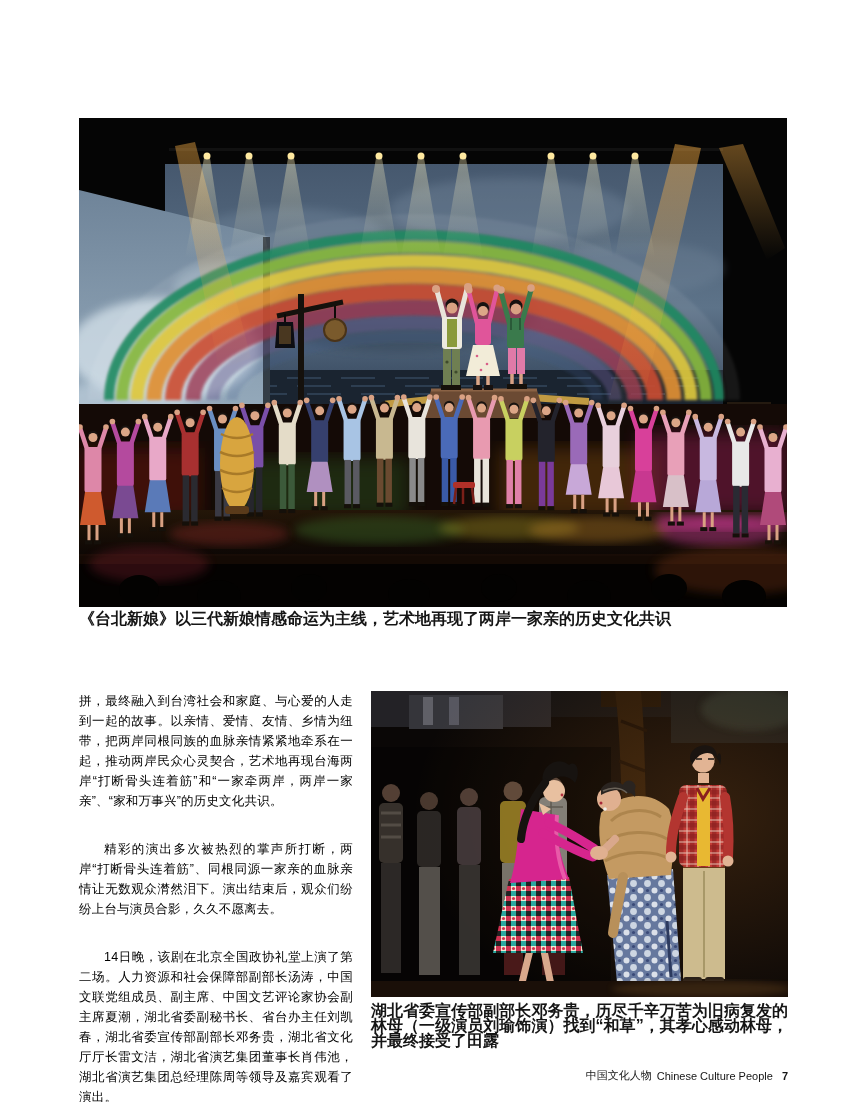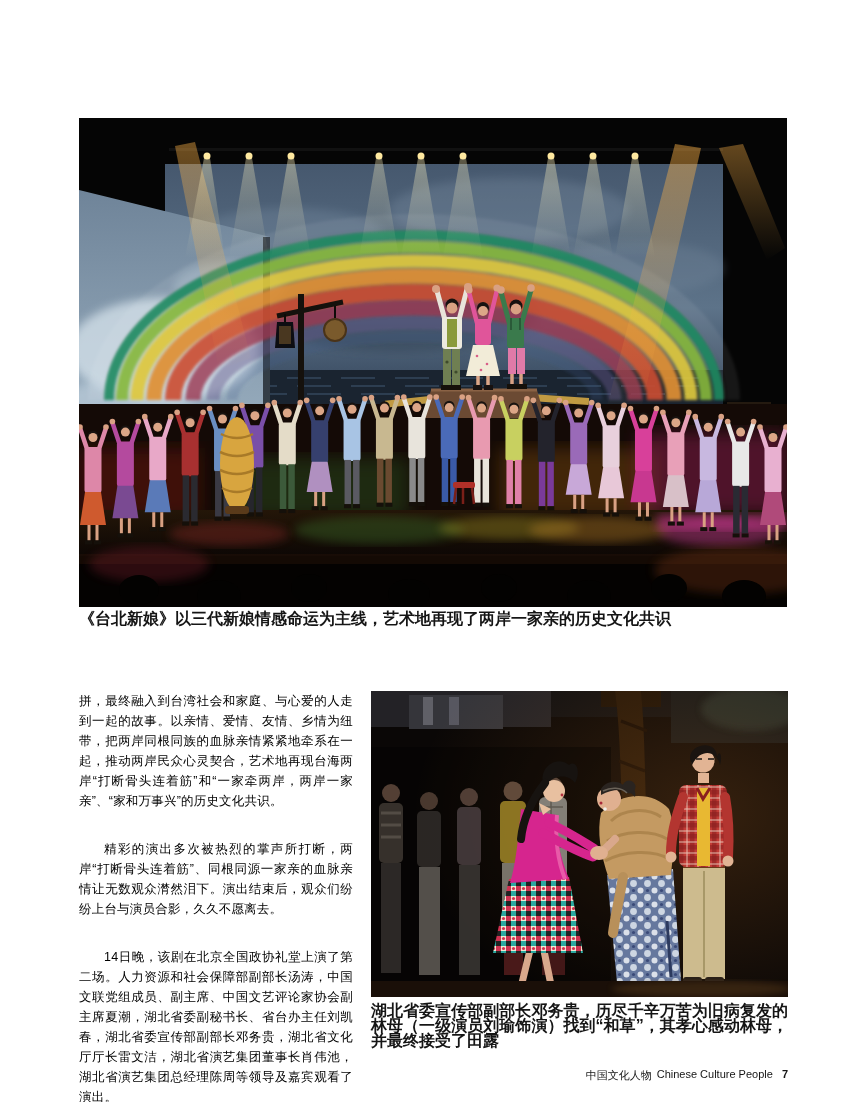--- a/index.html
+++ b/index.html
@@ -12,21 +12,21 @@
   .photo svg{display:block;}
   #photo1{left:79px;top:118px;width:708px;height:489px;}
   #caption1{left:79px;top:611px;width:708px;}
   #article{left:79px;top:691px;width:274px;}
   #photo2{left:371px;top:691px;width:417px;height:306px;}
   #caption2{left:371px;top:1003px;width:417px;}
   .caption{font-size:16px;font-weight:bold;color:#151515;line-height:15px;text-align:justify;}
   .article{font-size:12.5px;line-height:20px;color:#000000;text-align:justify;letter-spacing:0.2px;}
   .article p{margin:0;}
   .article p.indent{text-indent:2em;margin-top:28px;}
-  #footer{top:1068px;right:58px;font-size:11px;color:#151515;display:flex;align-items:flex-start;gap:5px;}
+  #footer{top:1068px;right:58px;font-size:11px;color:#151515;display:flex;align-items:center;gap:5px;}
   #footer .pagenum{font-weight:bold;margin-left:4px;}
 </style>
 </head>
 <body>
 
 <div class="abs photo" id="photo1">
 <svg width="708" height="489" viewBox="0 0 708 489">
   <defs>
     <linearGradient id="skyG" x1="0" y1="0" x2="0" y2="1">
       <stop offset="0" stop-color="#46586e"></stop>

